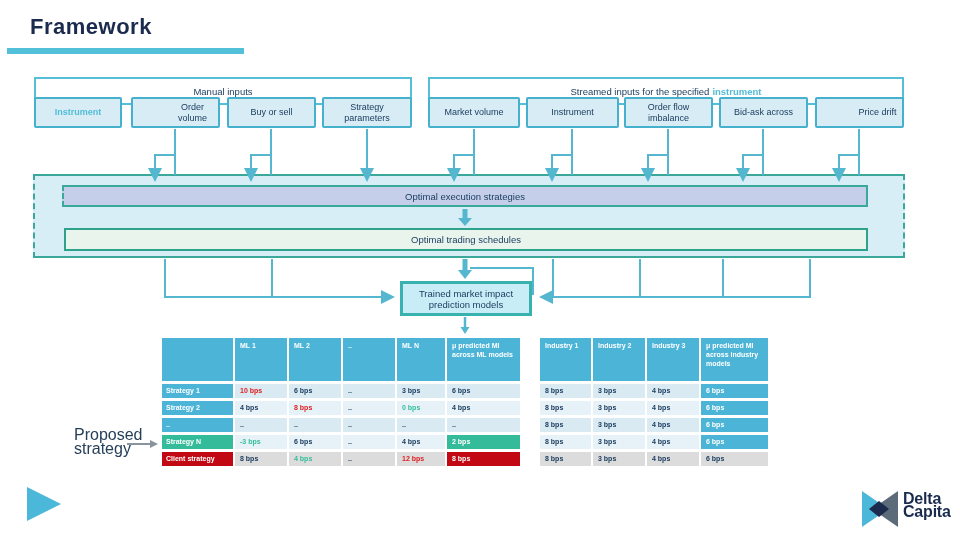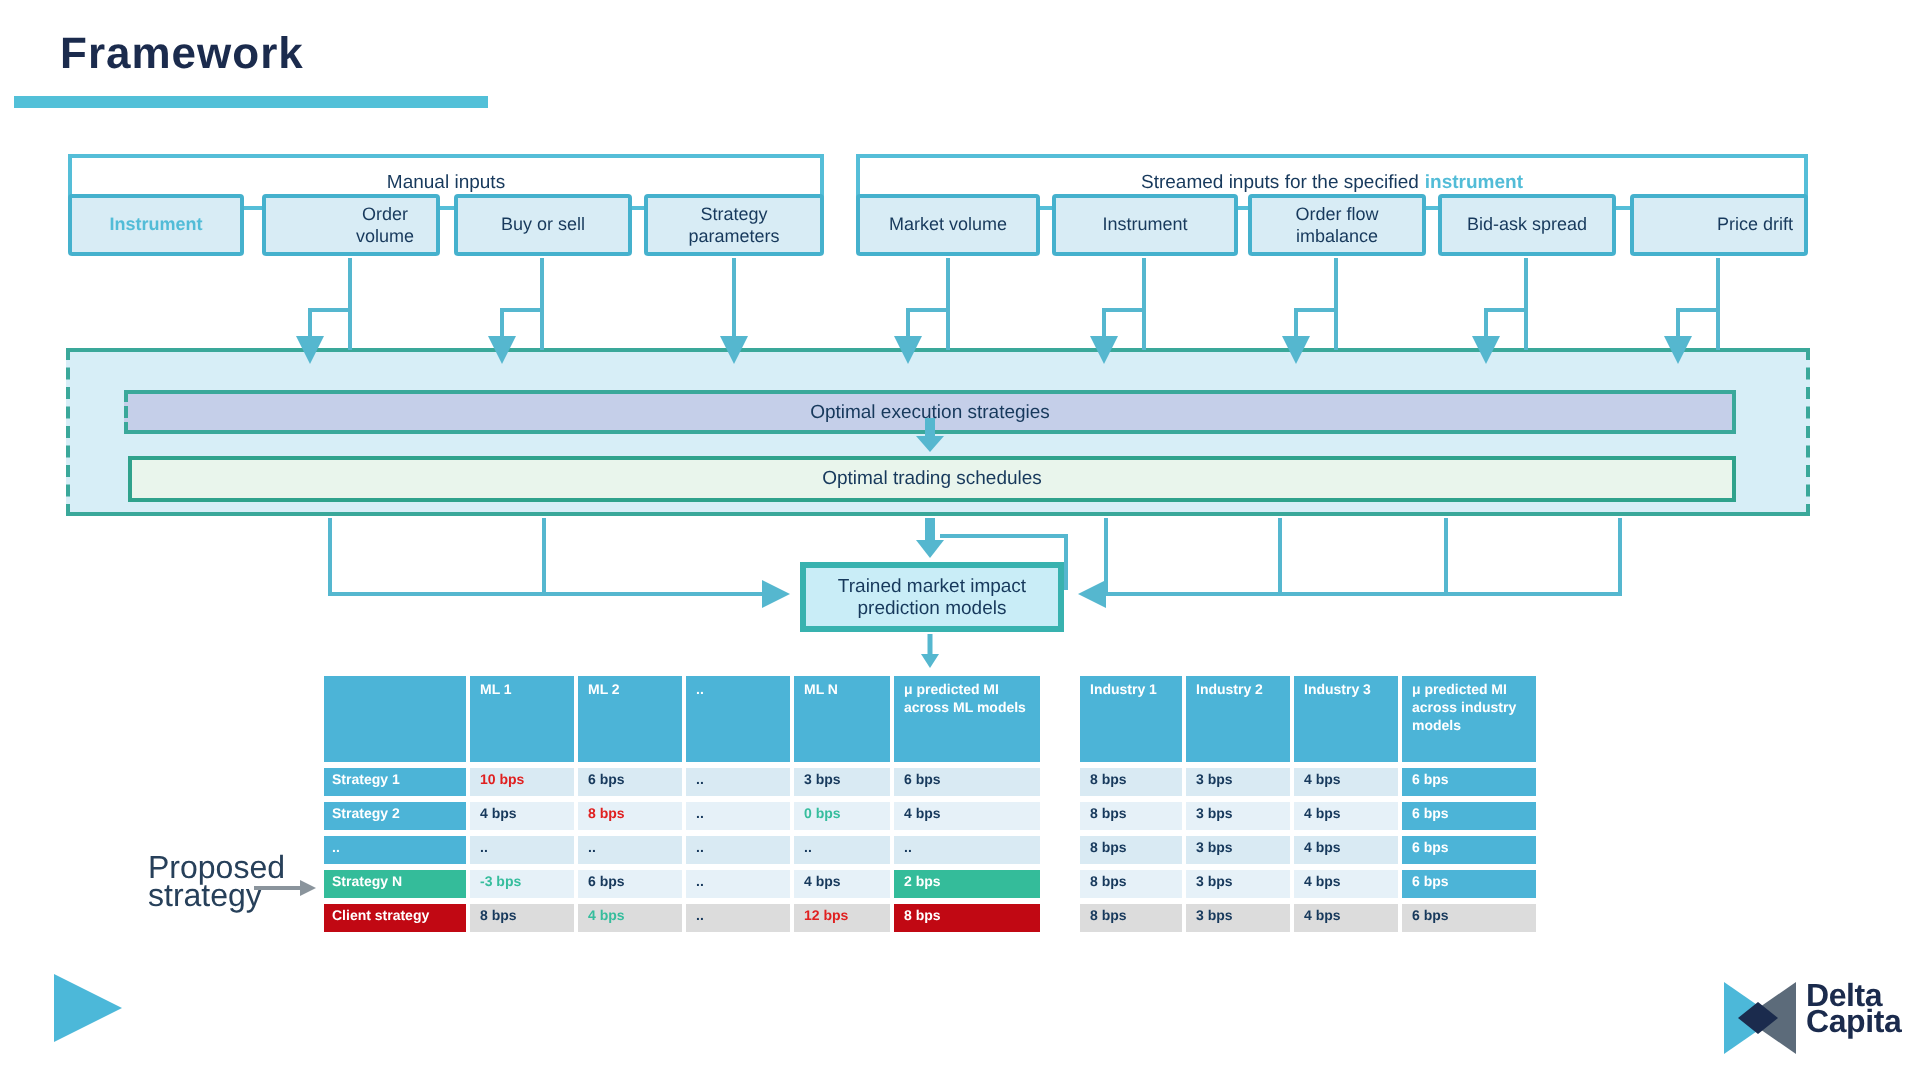--- a/index.html
+++ b/index.html
@@ -16,21 +16,21 @@
 
   .ibox{top:97px;height:31px;background:#d8ecf5;border:2px solid #45b1cd;border-radius:2px;
         display:flex;align-items:center;justify-content:center;text-align:center;
         font-size:9px;line-height:10.5px;color:#17395c;padding:0 4px;}
   .ibox.accent{color:#52bcd7;font-weight:bold;}
 
   .container-band{left:33px;top:174px;width:872px;height:84px;background:#d7eef7;
         border-top:2px solid #3aa89a;border-bottom:2px solid #3aa89a;
         border-left:2px dashed #3aa89a;border-right:2px dashed #3aa89a;}
   .band{display:flex;align-items:center;justify-content:center;font-size:9.5px;color:#17395c;}
-  .band-exec{left:62px;top:195px;width:806px;height:22px;background:#c5cfe9;
+  .band-exec{left:62px;top:185px;width:806px;height:22px;background:#c5cfe9;
         border:2px solid #3aa89a;border-left-style:dashed;}
   .band-sched{left:64px;top:228px;width:804px;height:23px;background:#e9f5ec;border:2px solid #2fa28c;}
 
   .trained-box{left:400px;top:281px;width:132px;height:35px;background:#c9edf7;border:3px solid #38b2af;
         display:flex;align-items:center;justify-content:center;text-align:center;
         font-size:9.5px;line-height:11px;color:#17395c;}
 
   .proposed{left:74px;top:428px;width:58px;font-size:16px;line-height:14px;color:#27405a;}
   .page-num{left:30px;top:496px;font-size:10px;color:#ffffff;font-weight:bold;}
 
@@ -71,21 +71,21 @@
     <span class="hl">instrument</span>
   </div>
 
   <div class="abs ibox accent" style="left:34px;width:88px;">Instrument</div>
   <div class="abs ibox" style="left:131px;width:89px;padding-left:38px;">Order volume</div>
   <div class="abs ibox" style="left:322px;width:90px;">Strategy parameters</div>
   <div class="abs ibox" style="left:227px;width:89px;">Buy or sell</div>
   <div class="abs ibox" style="left:428px;width:92px;">Market volume</div>
   <div class="abs ibox" style="left:526px;width:93px;">Instrument</div>
   <div class="abs ibox" style="left:624px;width:89px;">Order flow imbalance</div>
-  <div class="abs ibox" style="left:719px;width:89px;">Bid-ask spread</div>
+  <div class="abs ibox" style="left:719px;width:89px;">Bid-ask across</div>
   <div class="abs ibox" style="left:815px;width:89px;padding-left:40px;">Price drift</div>
 
   <div class="abs container-band"></div>
   <div class="abs band band-exec">
     <span>Optimal execution strategies</span>
   </div>
   <div class="abs band band-sched">
     <span>Optimal trading schedules</span>
   </div>
 

